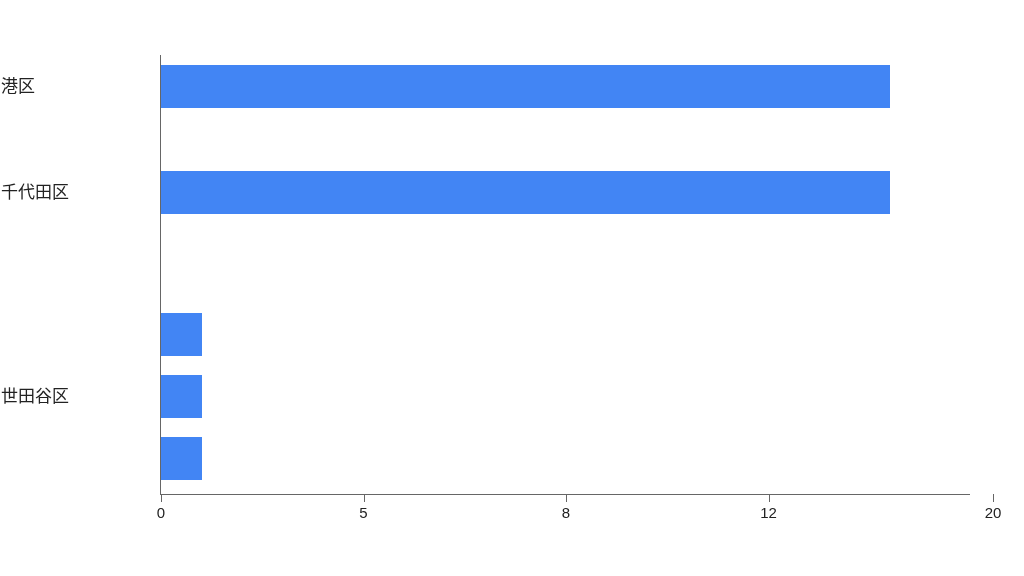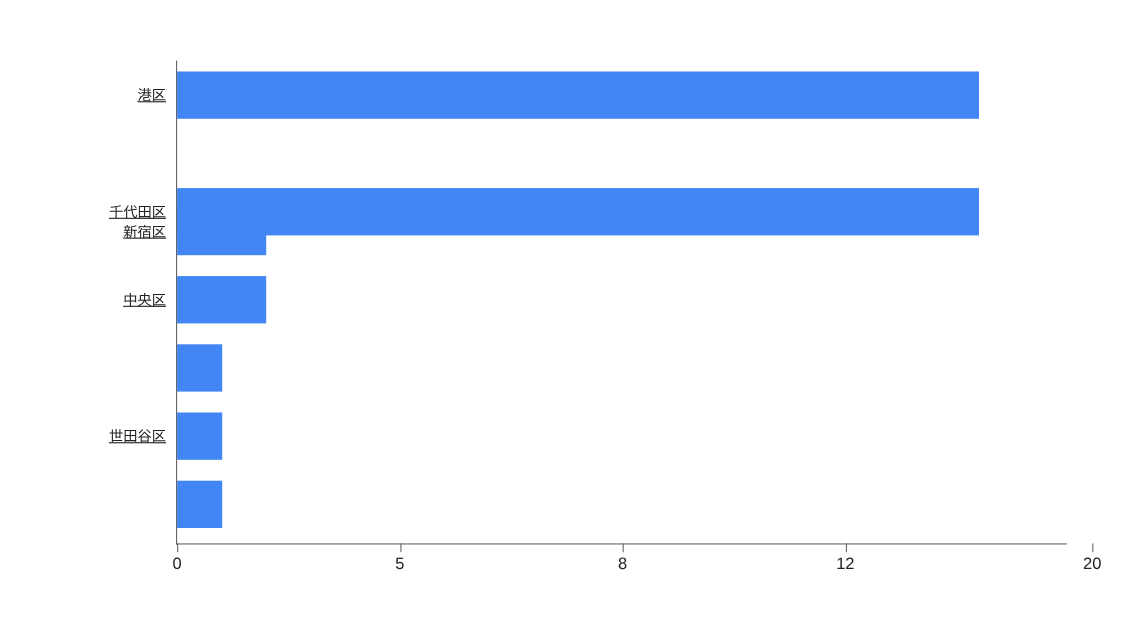--- a/index.html
+++ b/index.html
@@ -45,26 +45,24 @@
     position: absolute;
     left: 0;
     top: 0;
     height: 100%;
     background: #4285f4;
   }
   .y-label {
     position: absolute;
     width: 150px;
     left: -160px;
-    text-align: right;
-    font-size: 13px;
+    font-size: 17px;
     color: #222;
     line-height: 43px;
     height: 43px;
-    text-decoration: underline;
   }
   .x-ticks {
     position: absolute;
     left: 0;
     bottom: -8px;
     width: 100%;
     height: 0;
   }
   .x-tick {
     position: absolute;
@@ -90,28 +88,20 @@
 
     <div class="bars">
       <div class="bar-row" style="top:10px;">
         <div class="y-label">港区</div>
         <div class="bar" style="width: 729px; background: rgb(66, 133, 244);"></div>
       </div>
       <div class="bar-row" style="top:72px;margin-top:44px;">
         <div class="y-label">千代田区</div>
         <div class="bar" style="width: 729px; background: rgb(66, 133, 244);"></div>
       </div>
-      <div class="bar-row" style="top:134px;">
-        <div class="y-label">新宿区</div>
-        <div class="bar" style="width: 81px; background: rgb(66, 133, 244);"></div>
-      </div>
-      <div class="bar-row" style="top:196px;">
-        <div class="y-label">中央区</div>
-        <div class="bar" style="width: 81px; background: rgb(66, 133, 244);"></div>
-      </div>
       <div class="bar-row" style="top:258px;">
         <div class="bar" style="width: 40.5px; background: rgb(66, 133, 244);"></div>
       </div>
       <div class="bar-row" style="top:320px;padding-left:40px;">
         <div class="y-label">世田谷区</div>
         <div class="bar" style="width: 40.5px; background: rgb(66, 133, 244);"></div>
       </div>
       <div class="bar-row" style="top:382px;">
         <div class="bar" style="width: 40.5px; background: rgb(66, 133, 244);"></div>
       </div>

